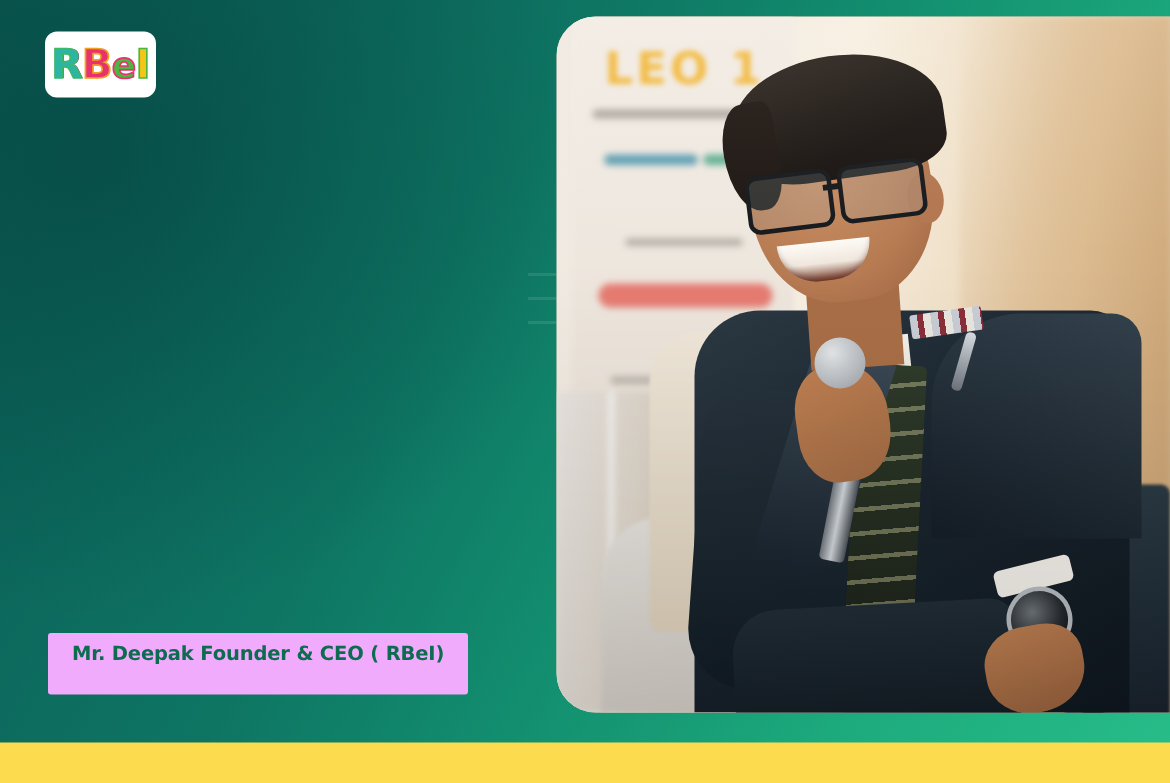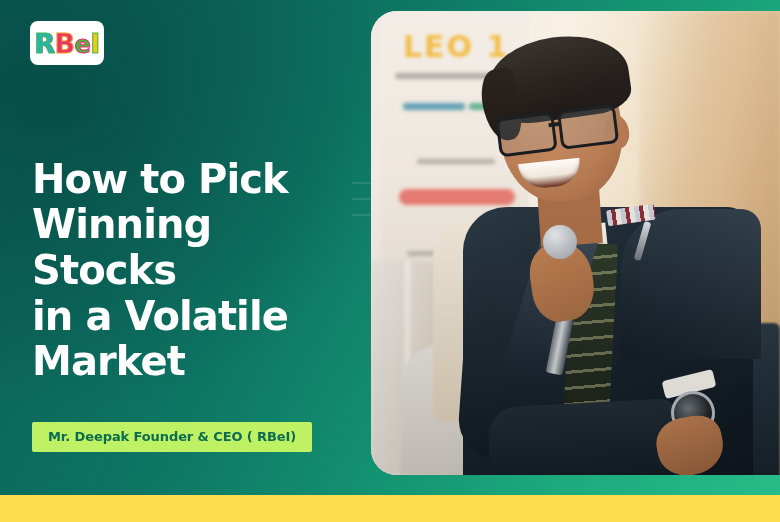--- a/index.html
+++ b/index.html
@@ -100,22 +100,22 @@
     line-height: 1.14;
     letter-spacing: -0.9px;
     white-space: pre-line;
   }
 
   
   .speaker-banner {
     position: absolute;
     left: 32px;
     top: 422px;
-    padding: 7px 16px 8px 16px;
-    background: #bef264;
+    padding: 7px 16px 19px 16px;
+    background: #f0abfc;
     color: #0d6b4f;
     font-family: "DejaVu Sans", sans-serif;
     font-weight: 700;
     font-size: 13px;
     letter-spacing: -0.1px;
     border-radius: 2px;
     display: inline-block;
   }
 
   
@@ -443,24 +443,20 @@
 
   <div class="logo-card">
     <div class="logo-word">
       <span class="lg-r">R</span>
       <span class="lg-b">B</span>
       <span class="lg-e">e</span>
       <span class="lg-i">I</span>
     </div>
   </div>
 
-  <h1 class="headline">How to Pick
-Winning Stocks
-in a Volatile
-Market</h1>
 
   <div class="speaker-banner">Mr. Deepak Founder &amp; CEO ( RBeI)</div>
 
   <div class="photo">
     <div class="photo-inner">
       <div class="ph-wall"></div>
       <div class="ph-woodwall"></div>
 
       <div class="ph-standee">
         <div class="leo">LEO 1</div>

